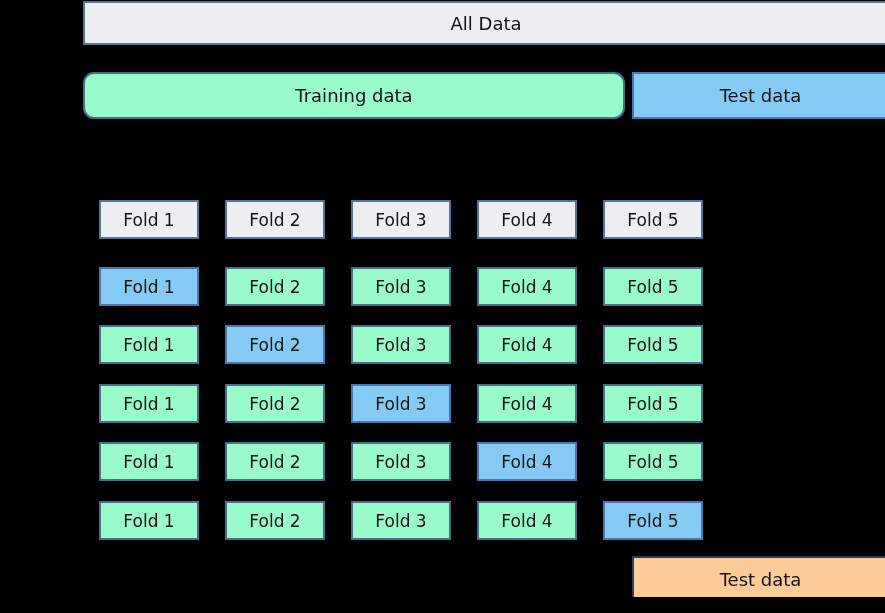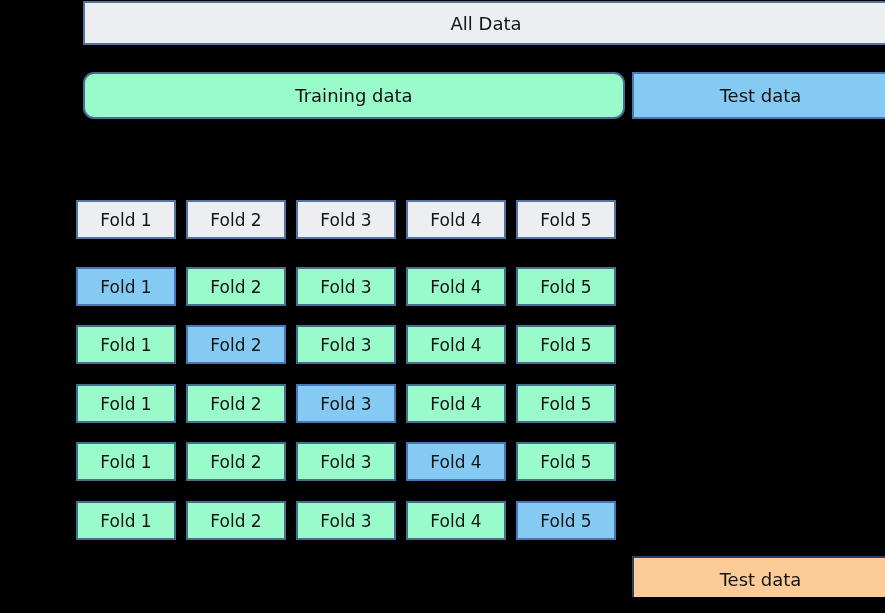--- a/index.html
+++ b/index.html
@@ -39,23 +39,23 @@
     left: 632px; top: 72px; width: 257px; height: 47px;
     background: var(--test_fill); border-color: var(--test_border);
   }
   .final-test {
     left: 632px; top: 556px; width: 257px; height: 47px;
     background: var(--final_test_fill); border-color: var(--final_test_border);
   }
   
   .fold-row {
     position: absolute;
-    left: 76px;
+    left: 99px;
     display: flex;
-    gap: 10px;
+    gap: 26px;
   }
   .cell {
     box-sizing: border-box;
     width: 100px;
     height: 39px;
     border: 2px solid;
     display: flex;
     align-items: center;
     justify-content: center;
     font-size: 17px;

